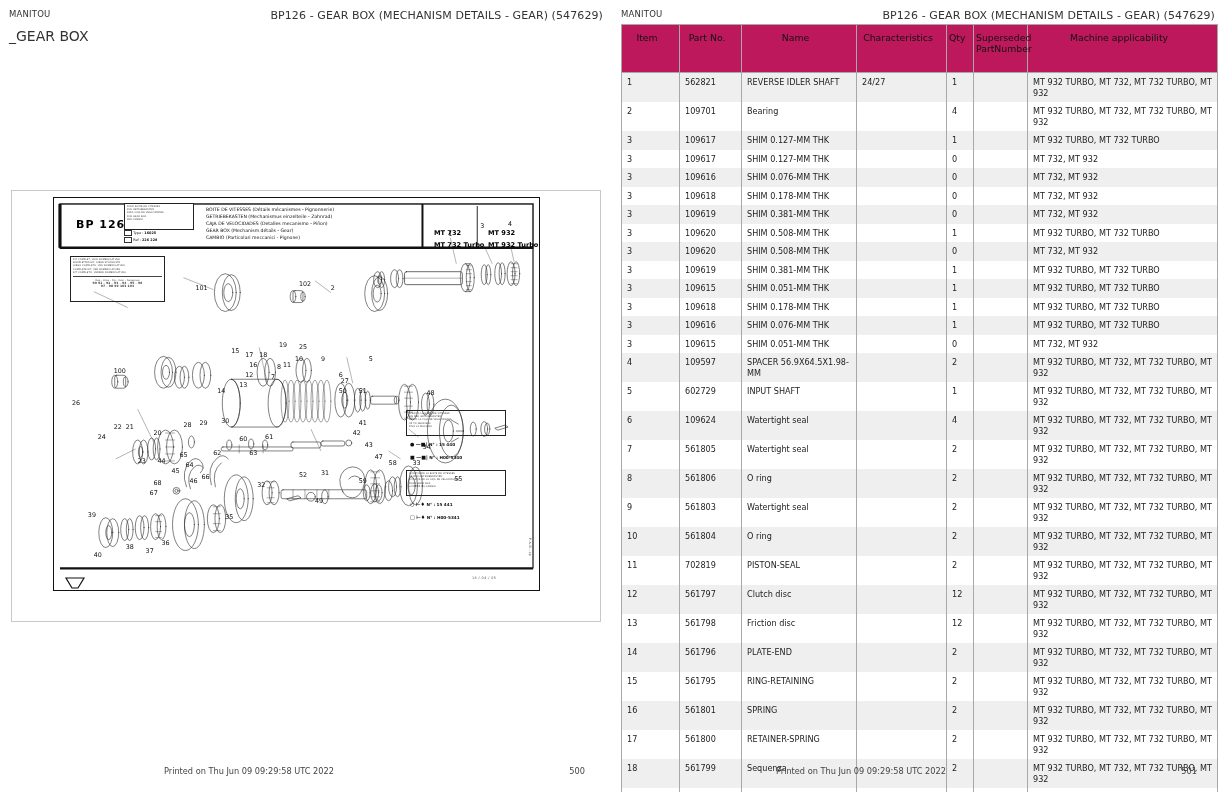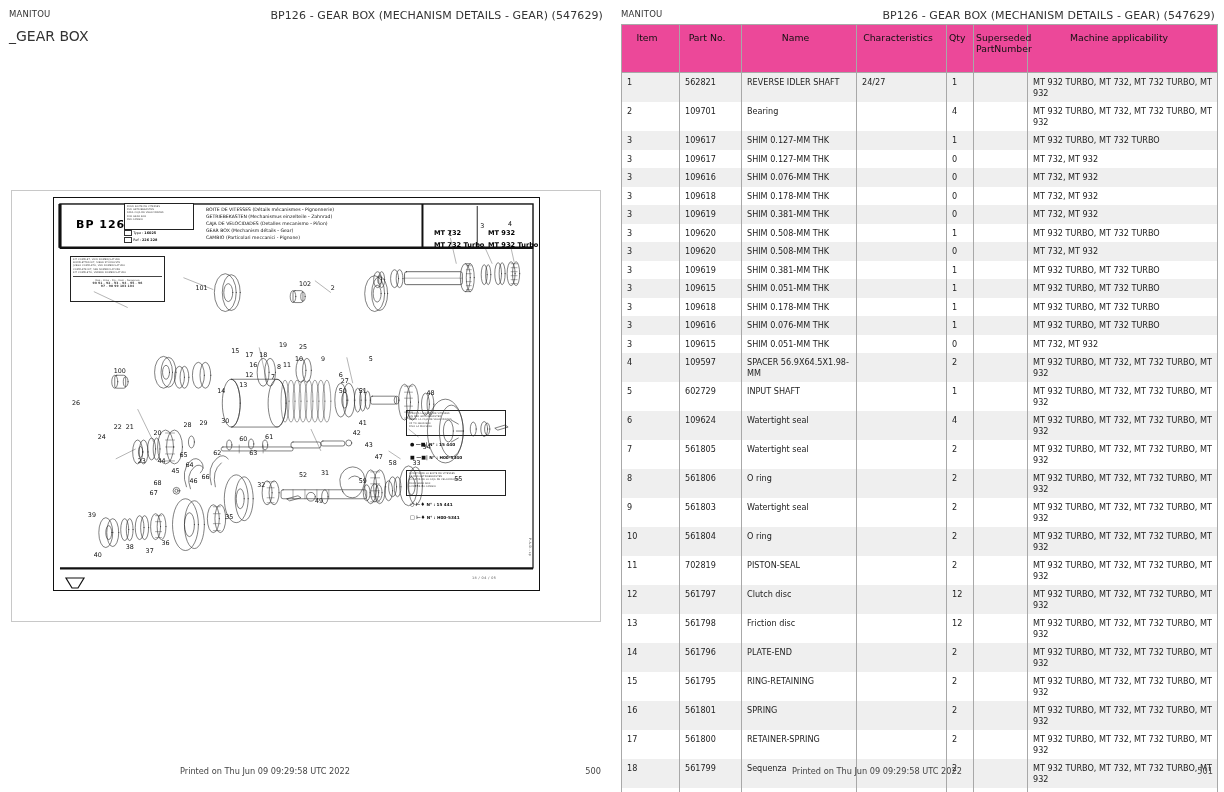--- a/index.html
+++ b/index.html
@@ -29,21 +29,21 @@
   }
   .doc-title {
     position: absolute; right: 9px; top: 0;
     font-size: 11px; color: #333; letter-spacing: .1px;
   }
   .subhead {
     position: absolute; left: 9px; top: 28px;
     font-size: 14px; color: #333;
   }
   .page-foot {
-    position: absolute; bottom: 14px; left: 16px; width: 612px; height: 12px;
+    position: absolute; bottom: 14px; left: 0; width: 612px; height: 12px;
   }
   .printed {
     position: absolute; left: 164px; top: 0;
     font-size: 8.2px; color: #444;
   }
   .pageno {
     position: absolute; right: 27px; top: 0;
     font-size: 8.2px; color: #444;
   }
 
@@ -93,21 +93,21 @@
   table.parts {
     width: 596px;
     border-collapse: collapse;
     table-layout: fixed;
     font-size: 8.1px;
     color: #222;
     background: #fff;
   }
   table.parts th {
     border: 1px solid #a8a8a8;
-    background: #ec4899;
+    background: #be185d;
     font-weight: normal;
     font-size: 9.3px;
     color: #111;
     text-align: center;
     vertical-align: top;
     padding: 7px 9px 18px 2px;
     line-height: 11px;
   }
   table.parts td {
     border-left: 1px solid #a8a8a8;

